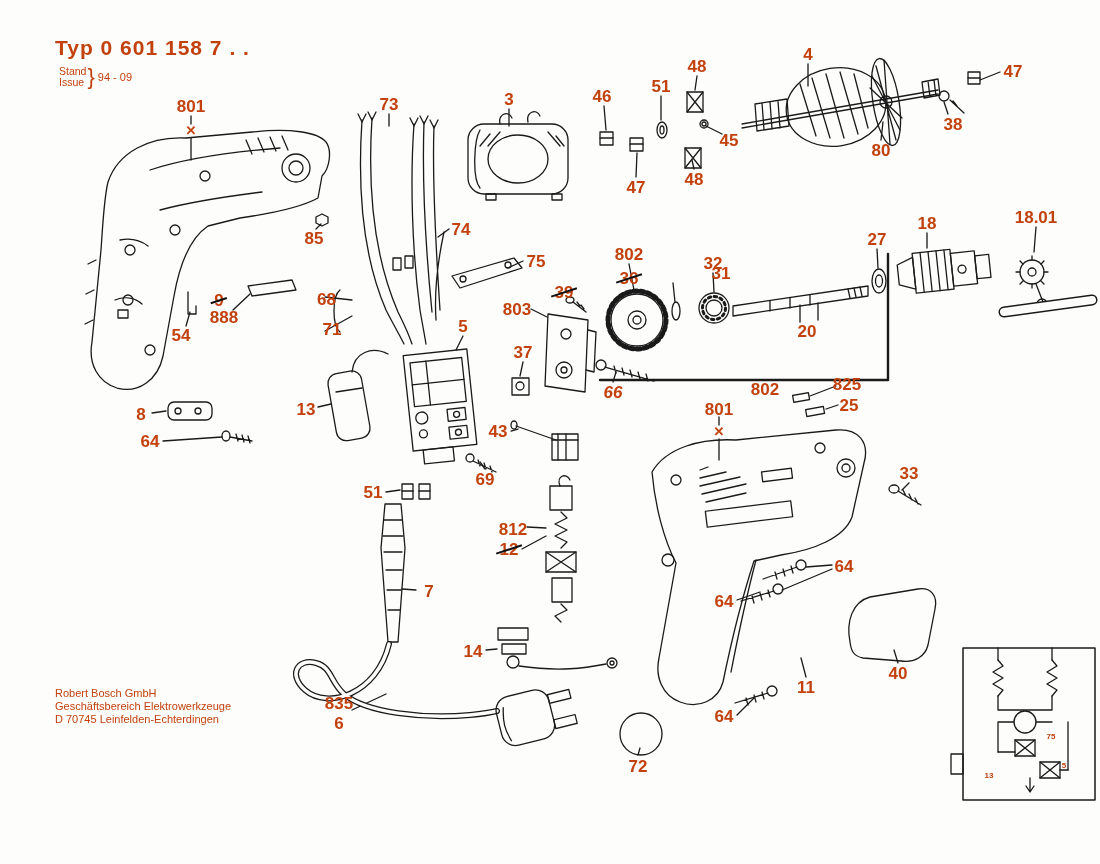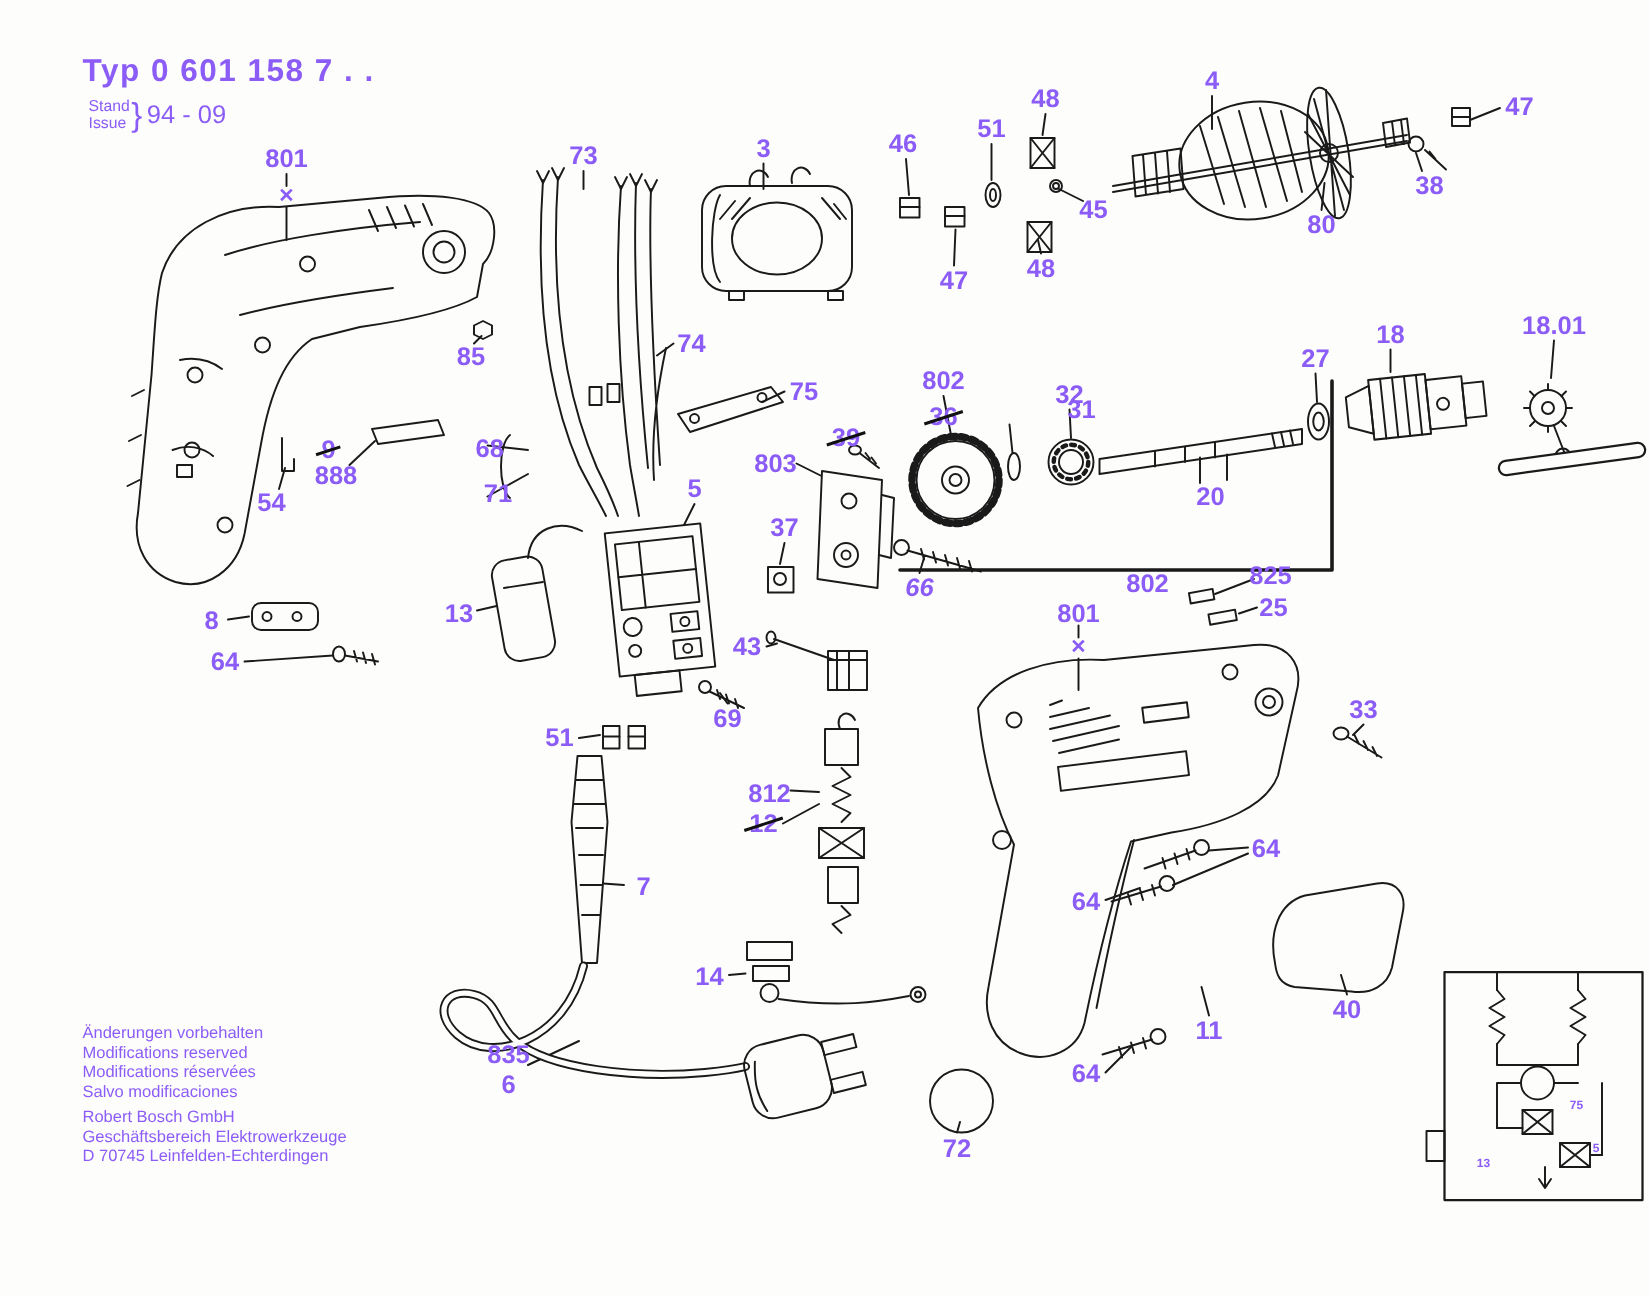--- a/index.html
+++ b/index.html
@@ -1,24 +1,24 @@
 <!DOCTYPE html>
 <html><head>
 <meta charset="utf-8">
 <style>
   html,body{margin:0;padding:0;background:#fff;}
   .page{position:relative;width:1100px;height:864px;background:#fdfdfc;overflow:hidden;
-        font-family:"Liberation Sans",sans-serif;color:#8b5cf6;}
+        font-family:"Liberation Sans",sans-serif;color:#c2410c;}
   svg{position:absolute;left:0;top:0;}
   .title-block{position:absolute;left:55px;top:36px;}
   .title{font-size:21px;font-weight:bold;letter-spacing:1px;}
   .issue-row{display:flex;align-items:center;margin-top:4px;margin-left:4px;}
   .issue-words{display:flex;flex-direction:column;font-size:10.5px;line-height:11px;}
   .brace{font-size:22px;font-weight:300;margin:0 3px 0 1px;}
-  .issue-value{font-size:17px;}
+  .issue-value{font-size:11px;}
   #labels-layer{position:absolute;left:0;top:0;width:100%;height:100%;}
   .part-label{position:absolute;transform:translate(-50%,-50%);font-weight:bold;
               font-size:17px;white-space:nowrap;line-height:1;}
   .part-label.small{font-size:8px;font-weight:bold;}
   .part-label.mark{font-size:13px;}
   .strike::after{content:"";position:absolute;left:-4px;right:-4px;top:46%;
                  border-top:2.2px solid #111;transform:rotate(-18deg);}
   .footer{position:absolute;left:55px;top:683px;font-size:11px;line-height:13px;}
   .footer .bold{font-weight:normal;margin-top:4px;font-size:11px;line-height:13px;}
 </style>
@@ -372,26 +372,20 @@
       <div class="part-label" style="left: 339px; top: 703px;">835</div>
       <div class="part-label" style="left: 339px; top: 723px;">6</div>
       <div class="part-label" style="left: 724px; top: 716px;">64</div>
       <div class="part-label" style="left: 638px; top: 766px;">72</div>
       <div class="part-label small" style="left: 1051px; top: 737px;">75</div>
       <div class="part-label small" style="left: 989px; top: 776px;">13</div>
       <div class="part-label small" style="left: 1064px; top: 766px;">5</div>
     </div>
 
   <div class="footer">
-    <div id="footer-notes">
-        <div>Änderungen vorbehalten</div>
-        <div>Modifications reserved</div>
-        <div>Modifications réservées</div>
-        <div>Salvo modificaciones</div>
-      </div>
     <div id="footer-company" class="bold">
         <div>Robert Bosch GmbH</div>
         <div>Geschäftsbereich Elektrowerkzeuge</div>
         <div>D 70745 Leinfelden-Echterdingen</div>
       </div>
   </div>
 
 </div>
 
 </body></html>

